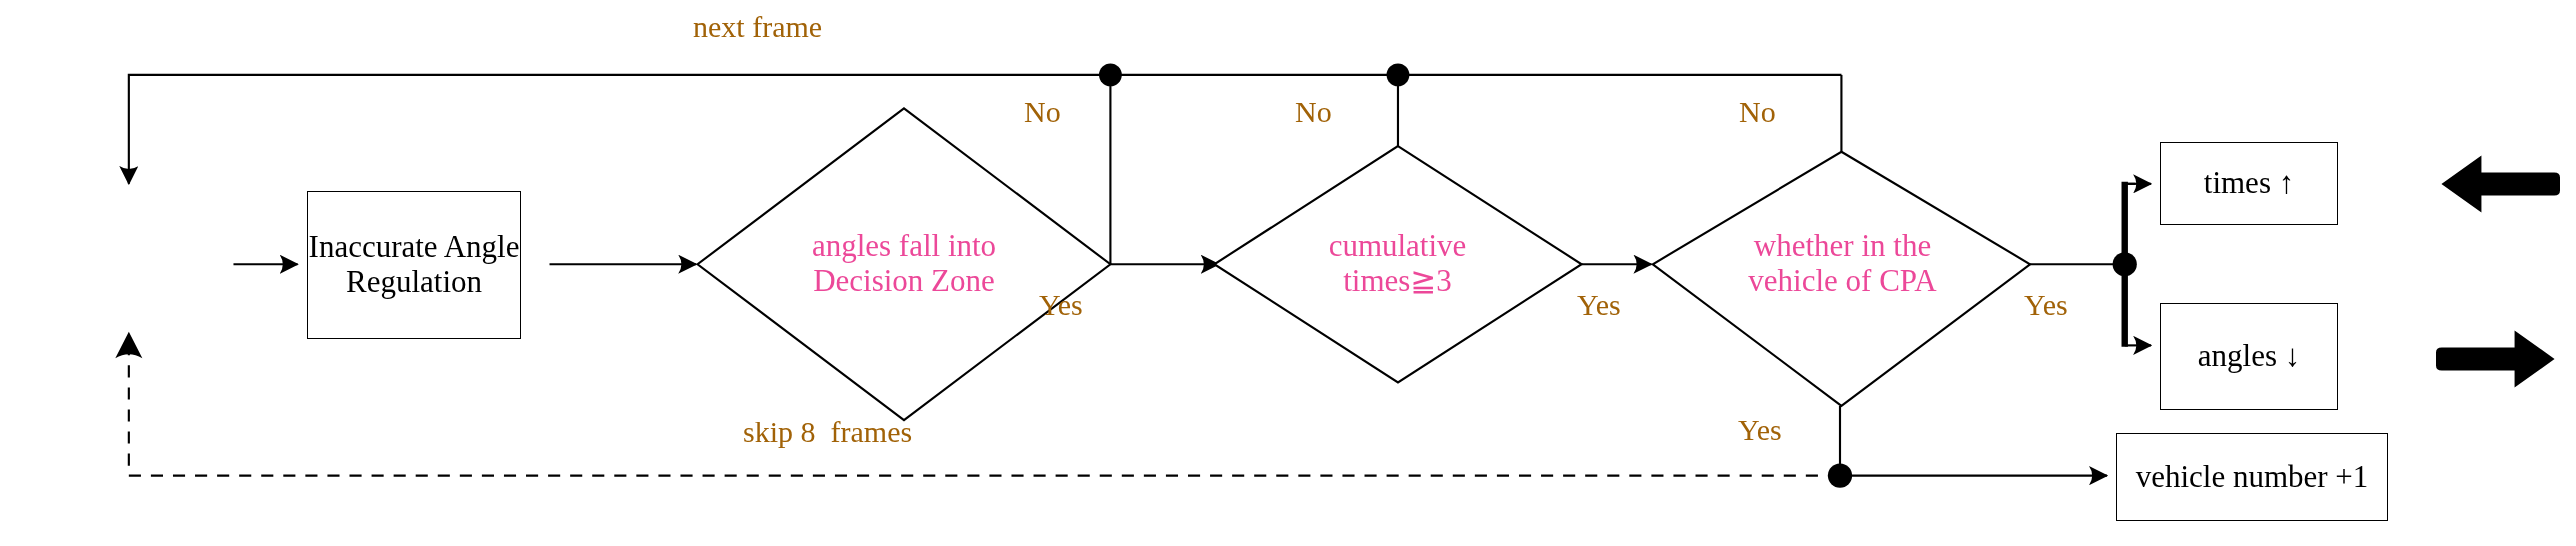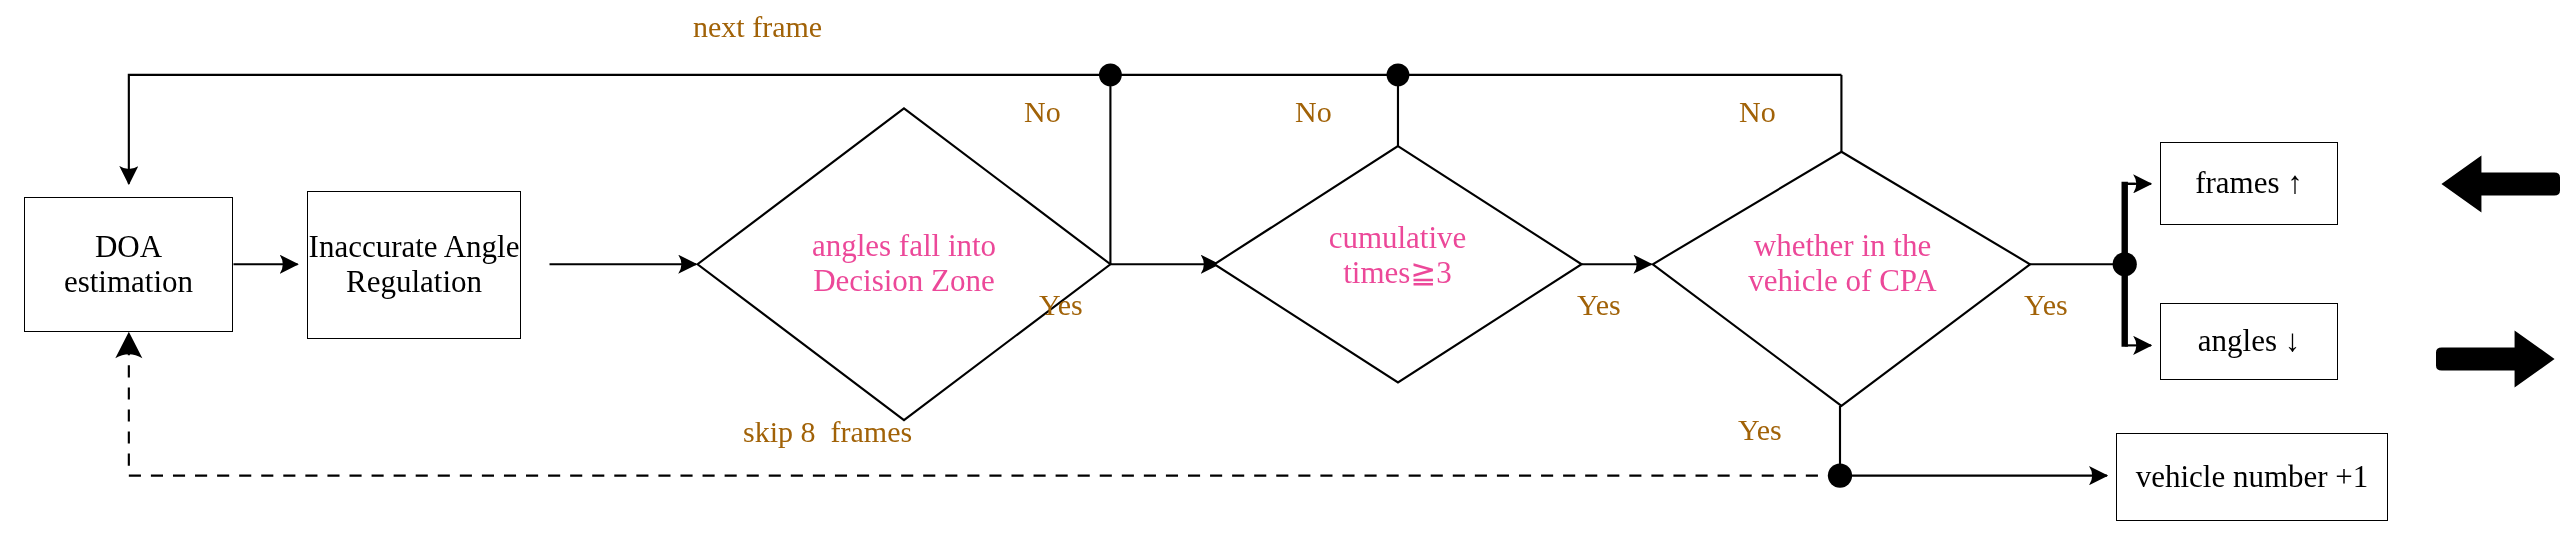--- a/index.html
+++ b/index.html
@@ -68,48 +68,44 @@
     <circle cx="2985" cy="371" r="17" fill="#000"></circle>
     <circle cx="2585" cy="668" r="17" fill="#000"></circle>
 
     <g fill="#fff" stroke="#000" stroke-width="3">
       <polygon points="1270,152 1560,371 1270,590 980,371"></polygon>
       <polygon points="1964,205 2222,371 1964,537 1706,371"></polygon>
       <polygon points="2587,213 2852,371 2587,570 2322,371"></polygon>
     </g>
   </svg>
 
-  <div class="node proc" style="left:24px;top:197px;width:209px;height:135px;">
-    <span style="white-space:pre-line;">DOA
-estimation</span>
-  </div>
 
   <div class="node proc" style="left:307px;top:191px;width:214px;height:148px;">
     <span style="white-space:pre-line;">Inaccurate Angle
 Regulation</span>
   </div>
 
   <div class="node proc" style="left:2160px;top:142px;width:178px;height:83px;">
-    <span>frames  ↑</span>
+    <span>times  ↑</span>
   </div>
 
-  <div class="node proc" style="left:2160px;top:303px;width:178px;height:77px;">
+  <div class="node proc" style="left:2160px;top:303px;width:178px;height:107px;">
     <span>angles  ↓</span>
   </div>
 
   <div class="node proc" style="left:2116px;top:433px;width:272px;height:88px;">
     <span>vehicle number +1</span>
   </div>
 
   <div class="dia-label" style="left:719px;top:212px;width:370px;height:104px;">
     <span style="white-space:pre-line;">angles fall into
 Decision Zone</span>
   </div>
 
-  <div class="dia-label" style="left:1241px;top:204px;width:313px;height:104px;">
+  <div class="dia-label" style="left:1241px;top:212px;width:313px;height:104px;">
     <span style="white-space:pre-line;">cumulative
 times≧3</span>
   </div>
 
   <div class="dia-label" style="left:1666px;top:212px;width:353px;height:104px;">
     <span style="white-space:pre-line;">whether in the
 vehicle of CPA</span>
   </div>
 
   <div class="edge-label" style="left:693px;top:10px;">next frame</div>

